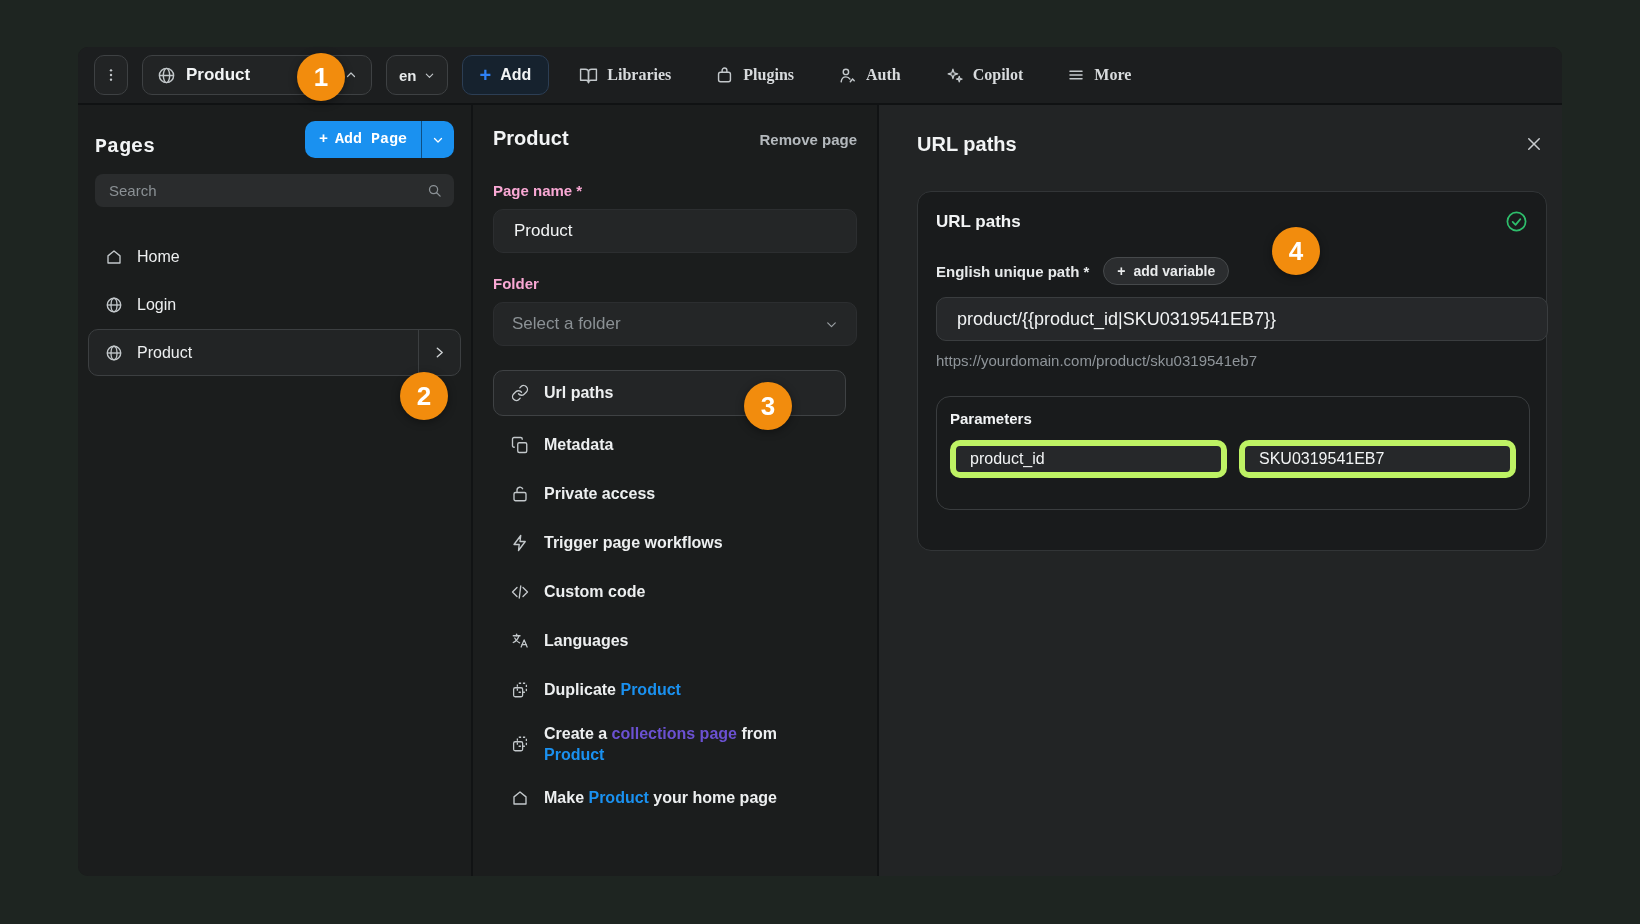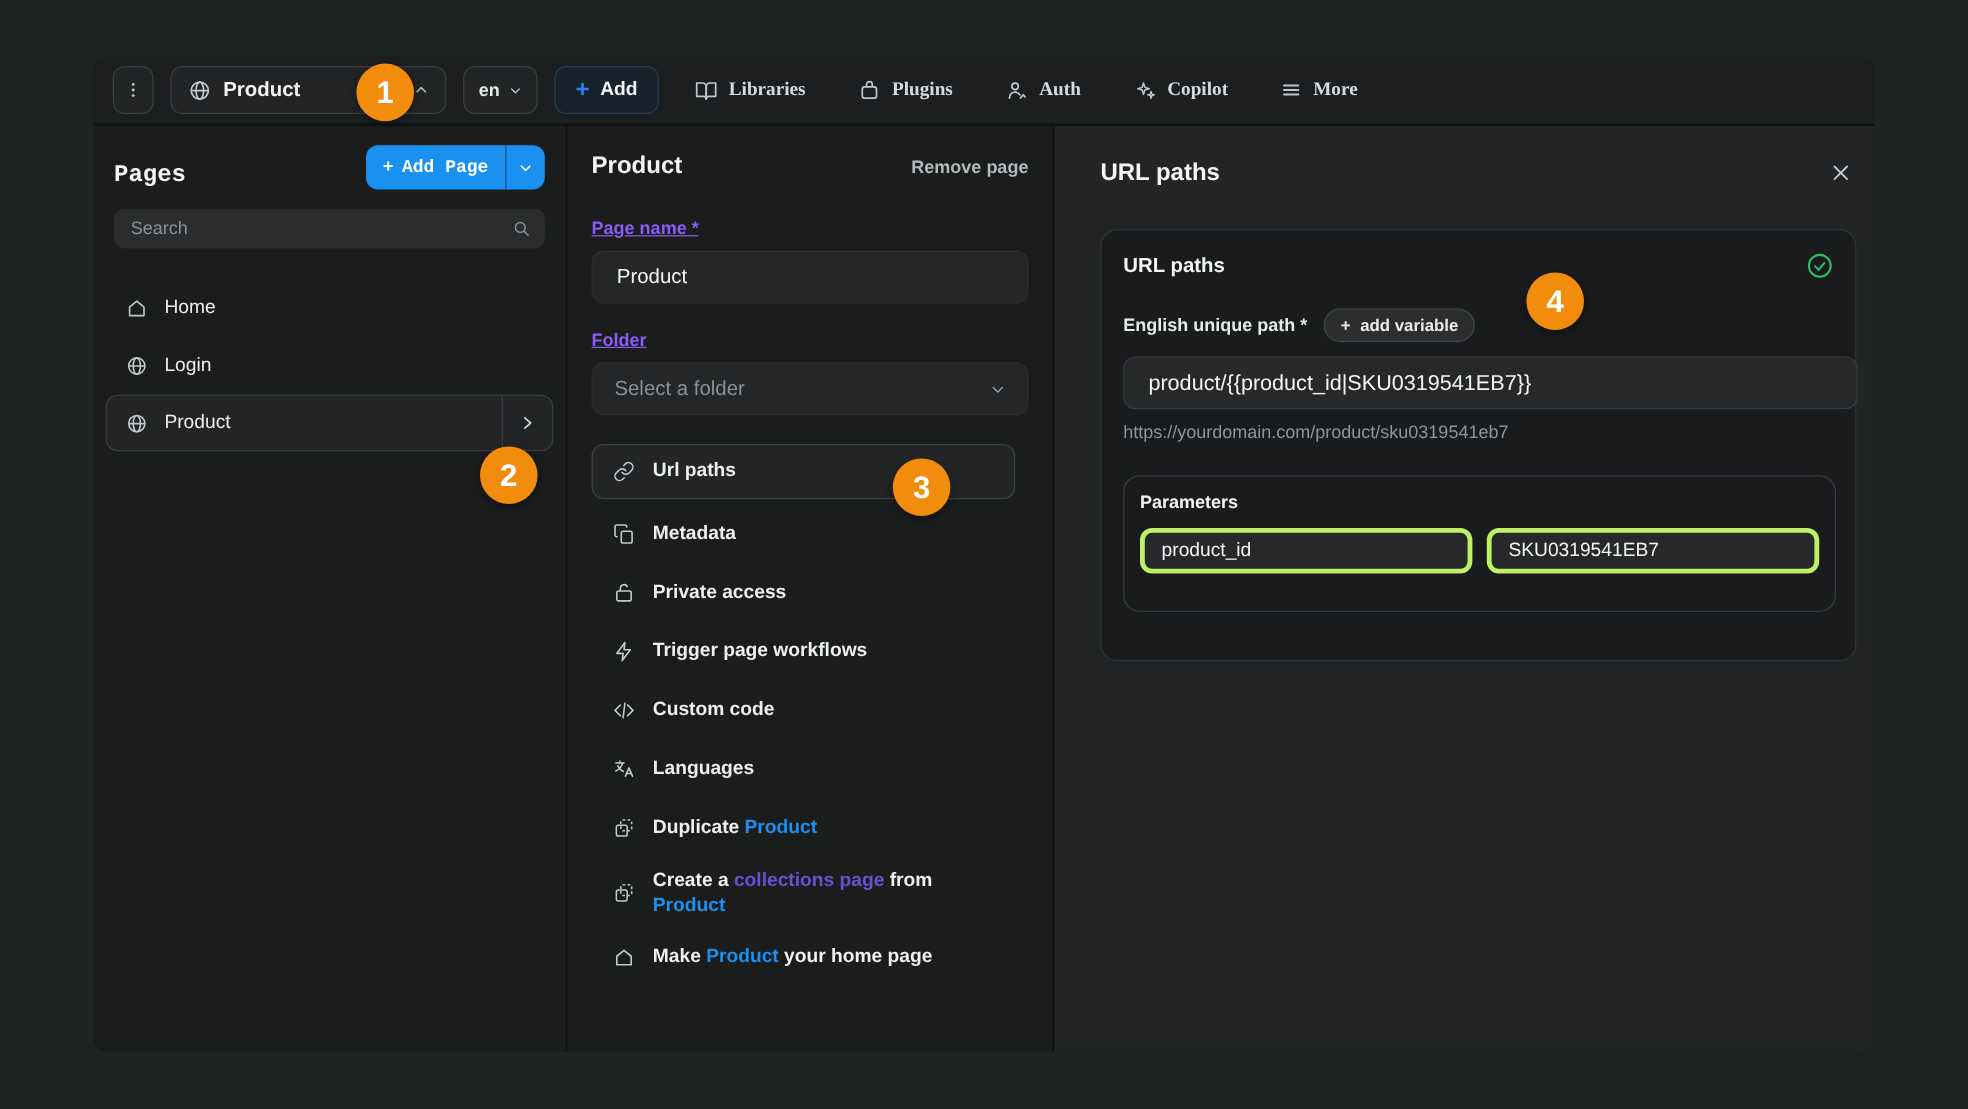--- a/index.html
+++ b/index.html
@@ -72,21 +72,21 @@
   .pagerow.selected { background:#222425; border-color:#3c3f41; }
   .row-end {
     position:absolute; right:0; top:0; bottom:0; width:42px;
     border-left:1px solid #3c3f41; display:flex; align-items:center; justify-content:center; color:#cfd3d5;
   }
 
   
   .mp-header { display:flex; align-items:baseline; justify-content:space-between; margin:4px 0 32px; }
   .mp-title { font-size:20px; font-weight:bold; }
   .remove-link { color:#b4b9bd; font-size:15px; font-weight:bold; }
-  .field-label { font-size:15px; font-weight:bold; margin-bottom:10px; color:#8b5cf6;text-decoration:underline; }
+  .field-label { font-size:15px; font-weight:bold; margin-bottom:10px; color:#f9a8d4; }
   .text-input {
     width:364px; height:44px; background:#242627; border:1px solid #2c2e30; border-radius:10px;
     color:#f2f4f5; font-size:17px; font-family:inherit; padding:0 20px; outline:none; margin-bottom:22px;
   }
   .select-input {
     width:364px; height:44px; background:#242627; border:1px solid #2c2e30; border-radius:10px;
     display:flex; align-items:center; justify-content:space-between; padding:0 18px; margin-bottom:24px;
   }
   .select-input .ph { color:#8b9195; font-size:17px; }
   .menu { }
@@ -119,21 +119,21 @@
   }
   .main-input {
     width:612px; height:44px; background:#26282a; border:1px solid #3a3d3f; border-radius:10px;
     color:#f2f4f5; font-size:18px; font-family:inherit; padding:0 20px; outline:none;
   }
   .helper { color:#8f959a; font-size:15px; margin:11px 0 27px; }
   .params { width:594px; border:1px solid #3a3d3f; border-radius:14px; padding:13px 13px 31px; }
   .params-title { font-size:15px; font-weight:bold; margin-bottom:13px; }
   .params-row { display:flex; gap:12px; }
   .param-input {
-    flex:1; height:38px; background:#26282a; border:4px solid #bef264; border-radius:10px;
+    flex:1; height:38px; background:#26282a; border:6px solid #bef264; border-radius:10px;
     color:#f2f4f5; font-size:16px; font-family:inherit; padding:0 14px; outline:none; min-width:0;
   }
 
   
   .num-badge {
     position:absolute; width:48px; height:48px; border-radius:50%;
     background:#f28c0d; color:#fff; font-size:26px; font-weight:bold;
     display:flex; align-items:center; justify-content:center;
     z-index:30; box-shadow:0 2px 8px rgba(0,0,0,.4);
   }

